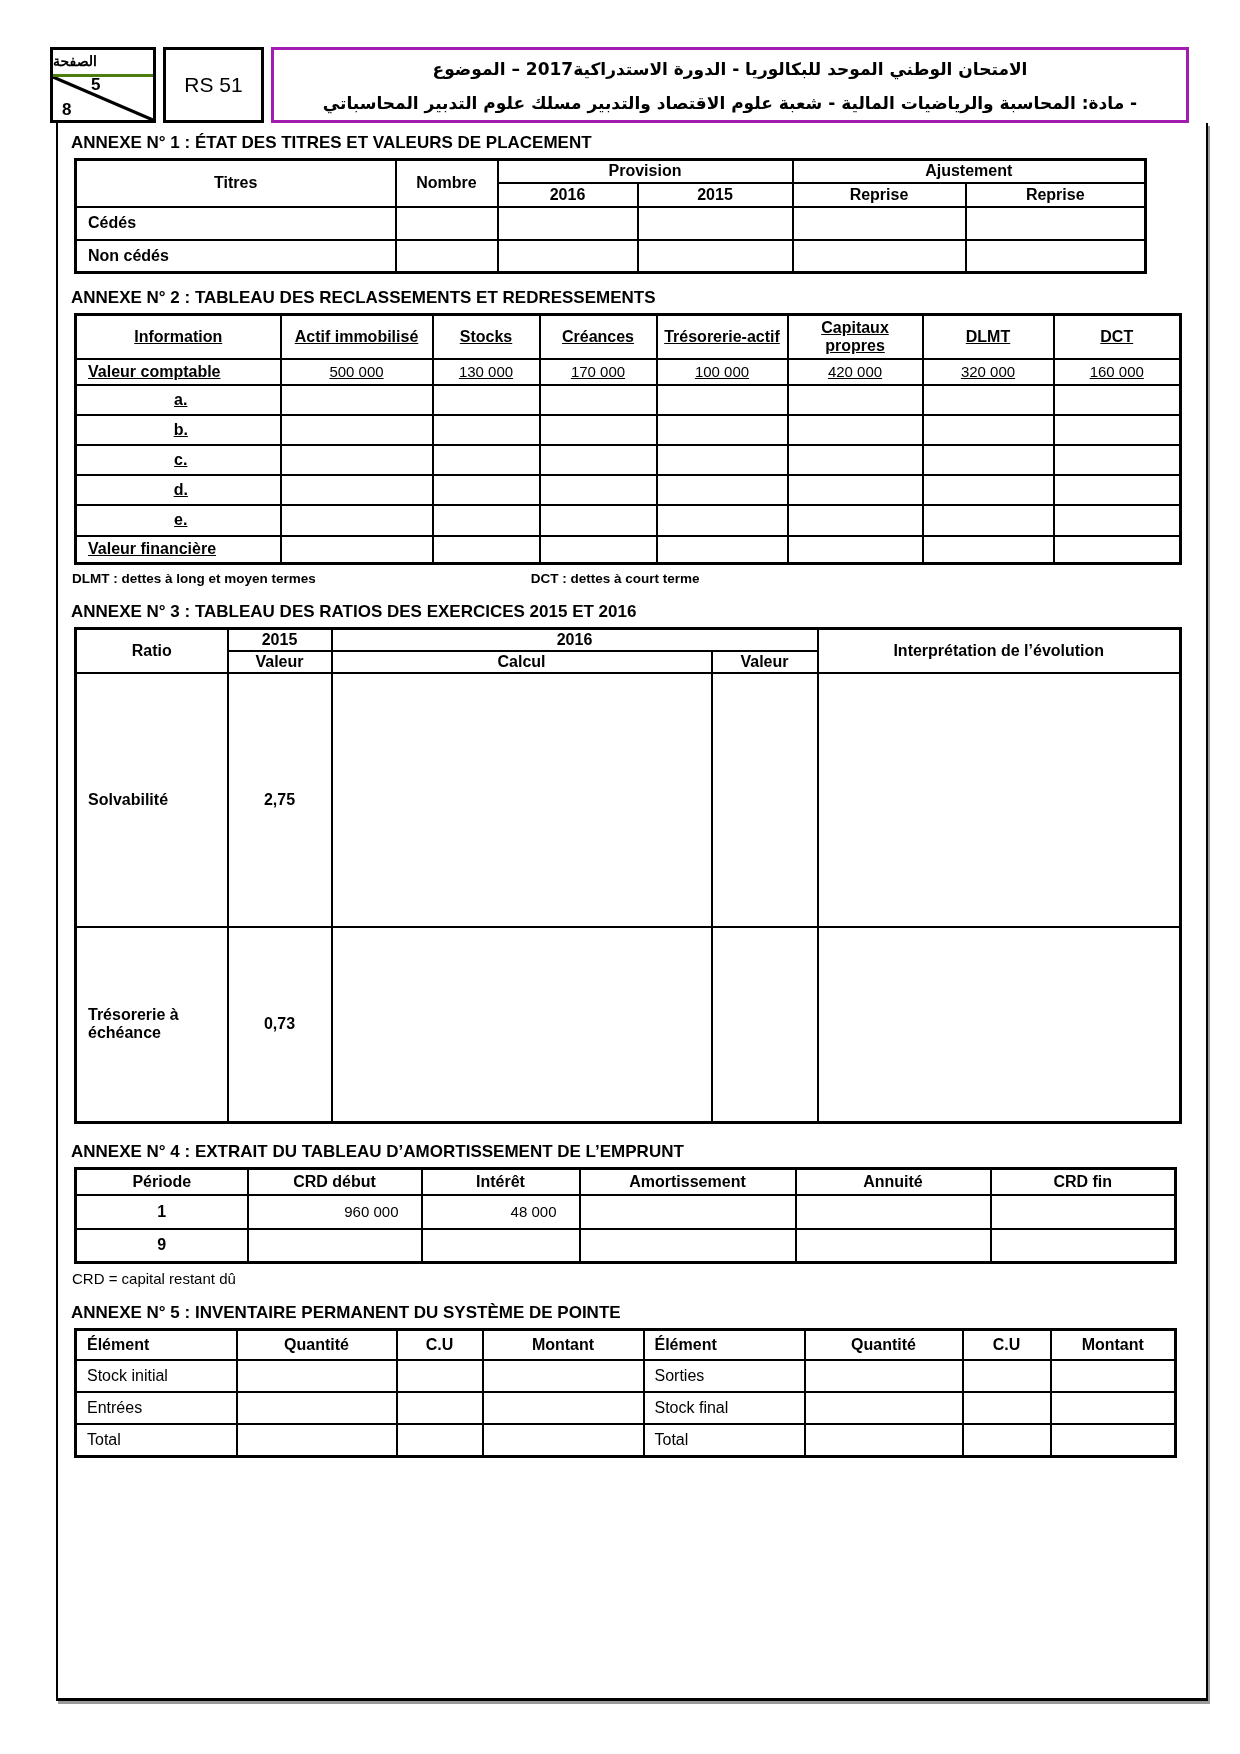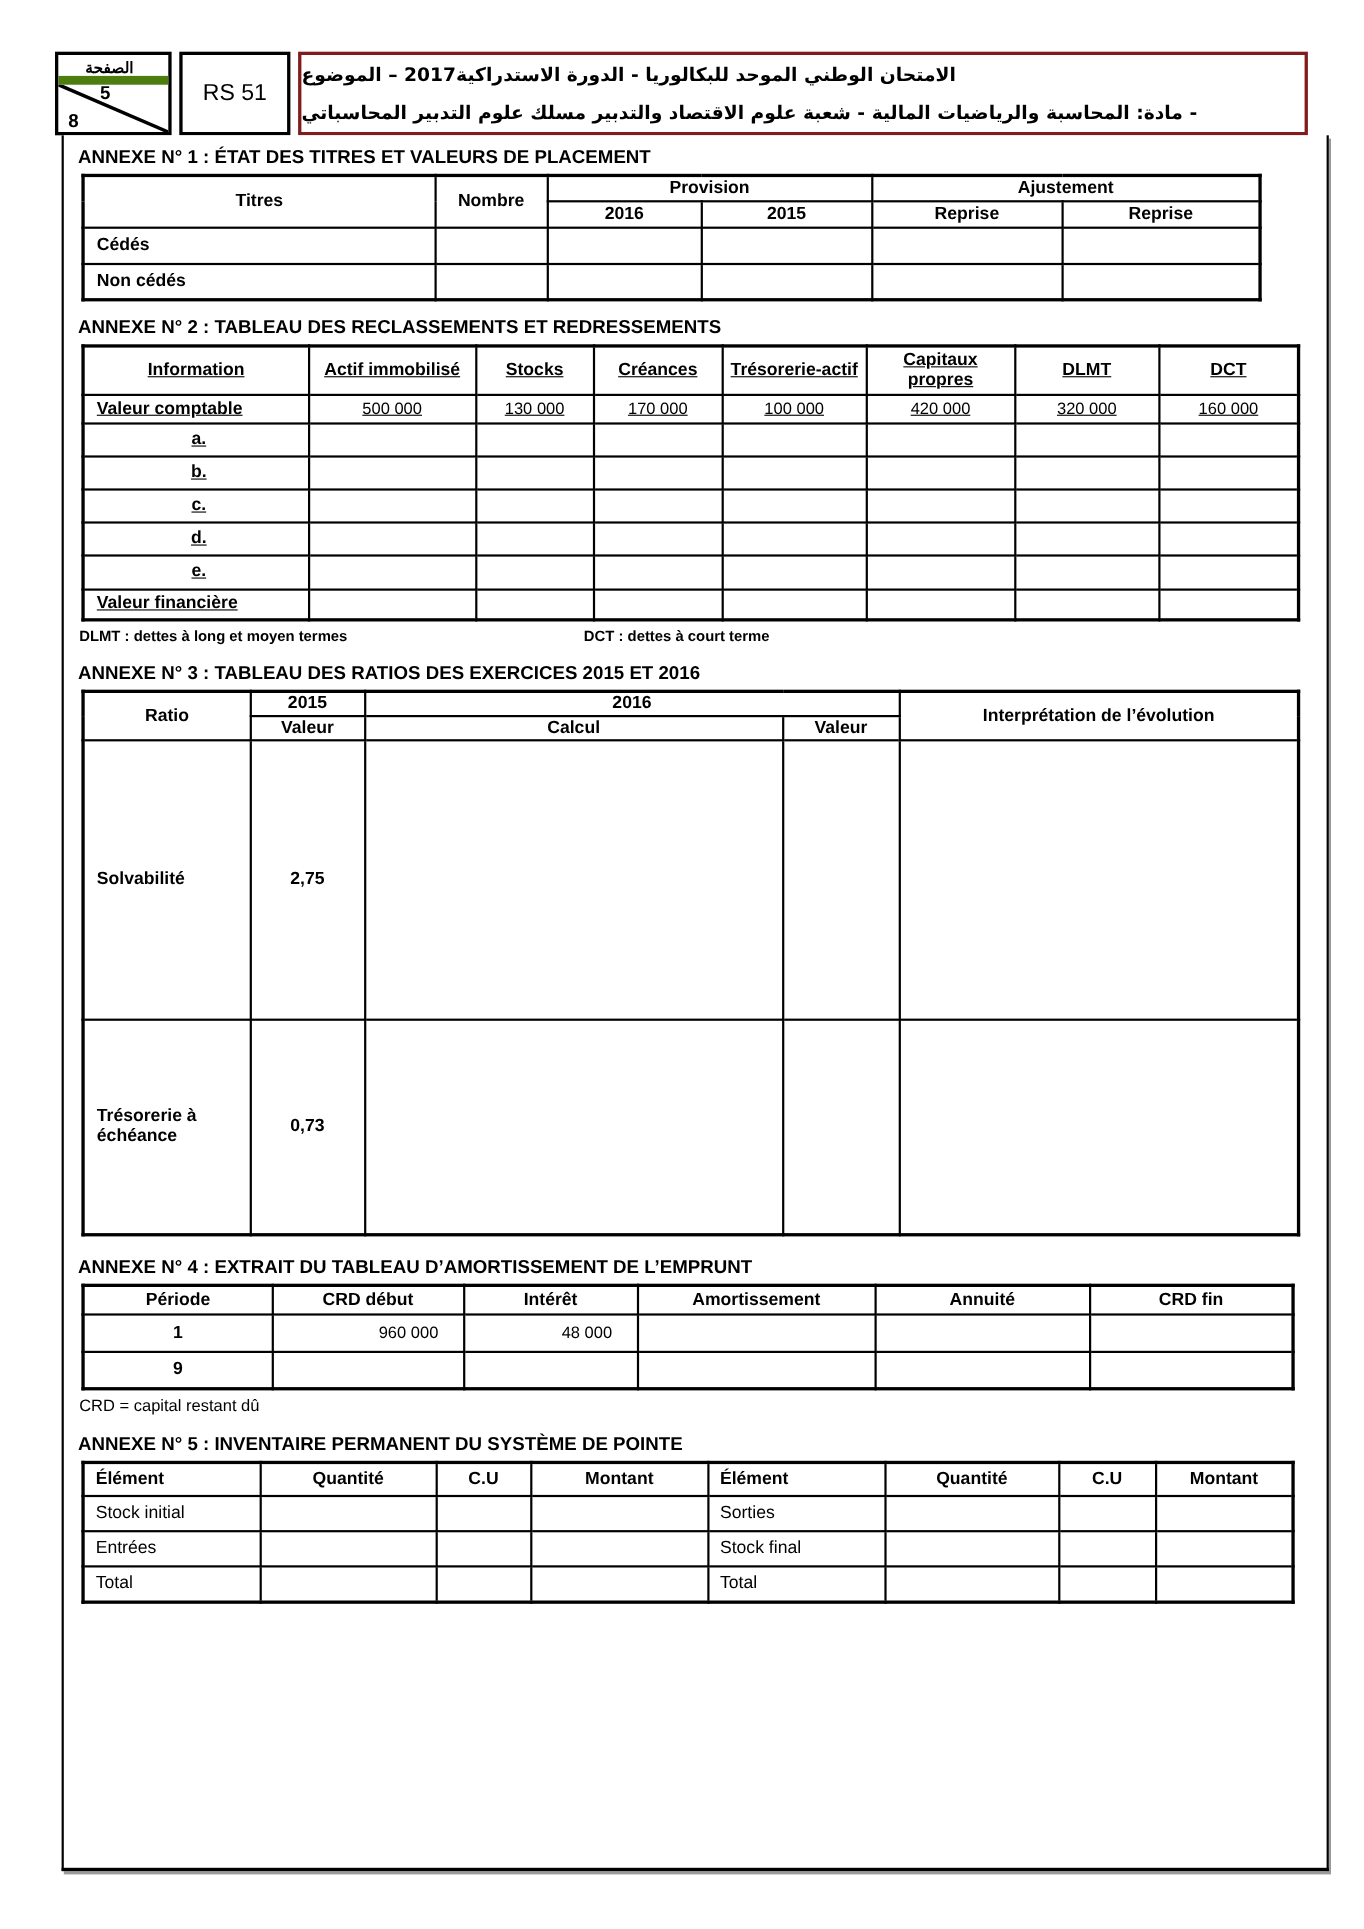--- a/index.html
+++ b/index.html
@@ -7,37 +7,37 @@
     width: 1240px; height: 1754px; position: relative;
     background: #ffffff; color: #000;
     font-family: "Liberation Sans", sans-serif;
   }
   
   .pagebox {
     position: absolute; left: 50px; top: 47px; width: 106px; height: 76px;
     border: 3px solid #000;
   }
   .pagebox-label {
-    height: 27px; border-bottom: 8px solid #4d7c0f;
+    height: 27px; border-bottom: 3px solid #4d7c0f;
     font-family: Liberation Serif, serif; font-weight: bold; font-size: 14px;
-    direction: rtl; text-align: center; padding: 3px 7px 0 0;
+    direction: rtl; text-align: left; padding: 3px 7px 0 0;
   }
   .pagebox-diag { position: relative; height: 43px; }
   .pagebox-diag svg { position: absolute; left: 0; top: 0; width: 100%; height: 100%; }
   .page-num { position: absolute; font-weight: bold; font-size: 17px; }
   .page-cur { left: 38px; top: -2px; }
   .page-tot { left: 9px; bottom: 0px; }
   .rsbox {
     position: absolute; left: 163px; top: 47px; width: 101px; height: 76px;
     border: 3px solid #000; display: flex; align-items: center; justify-content: center;
     font-weight: normal; font-size: 21px;
   }
   .titlebox {
     position: absolute; left: 271px; top: 47px; width: 918px; height: 76px;
-    border: 3px solid #7f1d1d; direction: rtl; text-align: left;
+    border: 3px solid #a21caf; direction: rtl; text-align: center;
     font-family: "DejaVu Sans", sans-serif; font-weight: bold; font-size: 17px;
     padding-top: 2px;
   }
   .titlebox div { line-height: 34px; white-space: nowrap; }
   
   .frame {
     position: absolute; left: 56px; top: 123px; width: 1152px; height: 1578px;
     border-left: 2px solid #000; border-right: 2px solid #000; border-bottom: 3px solid #000;
     box-shadow: 2px 3px 0 #9a9a9a;
     background: #fff;

